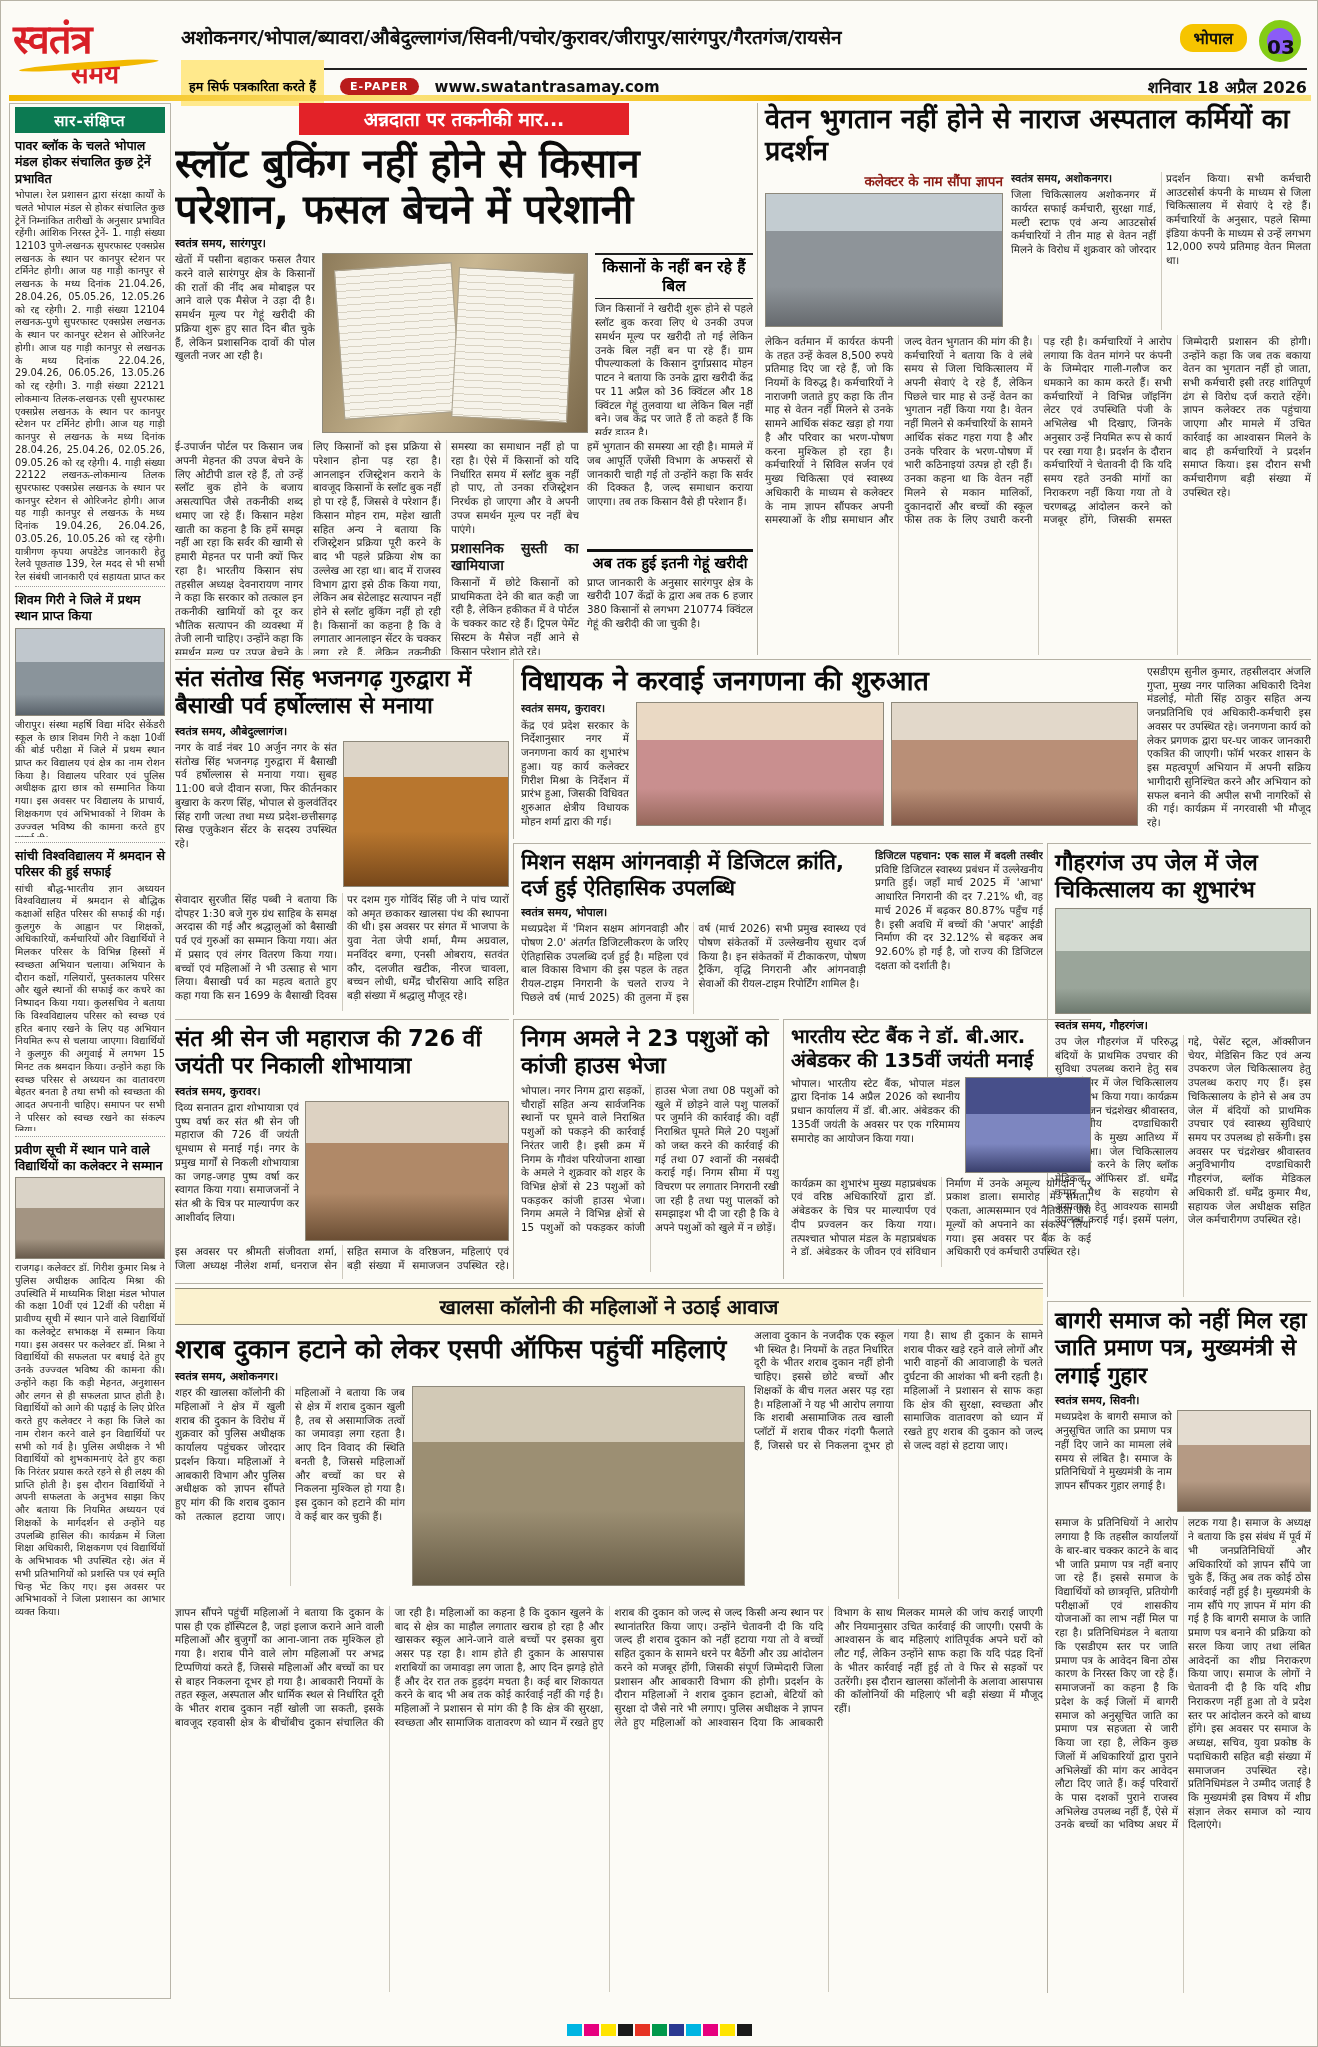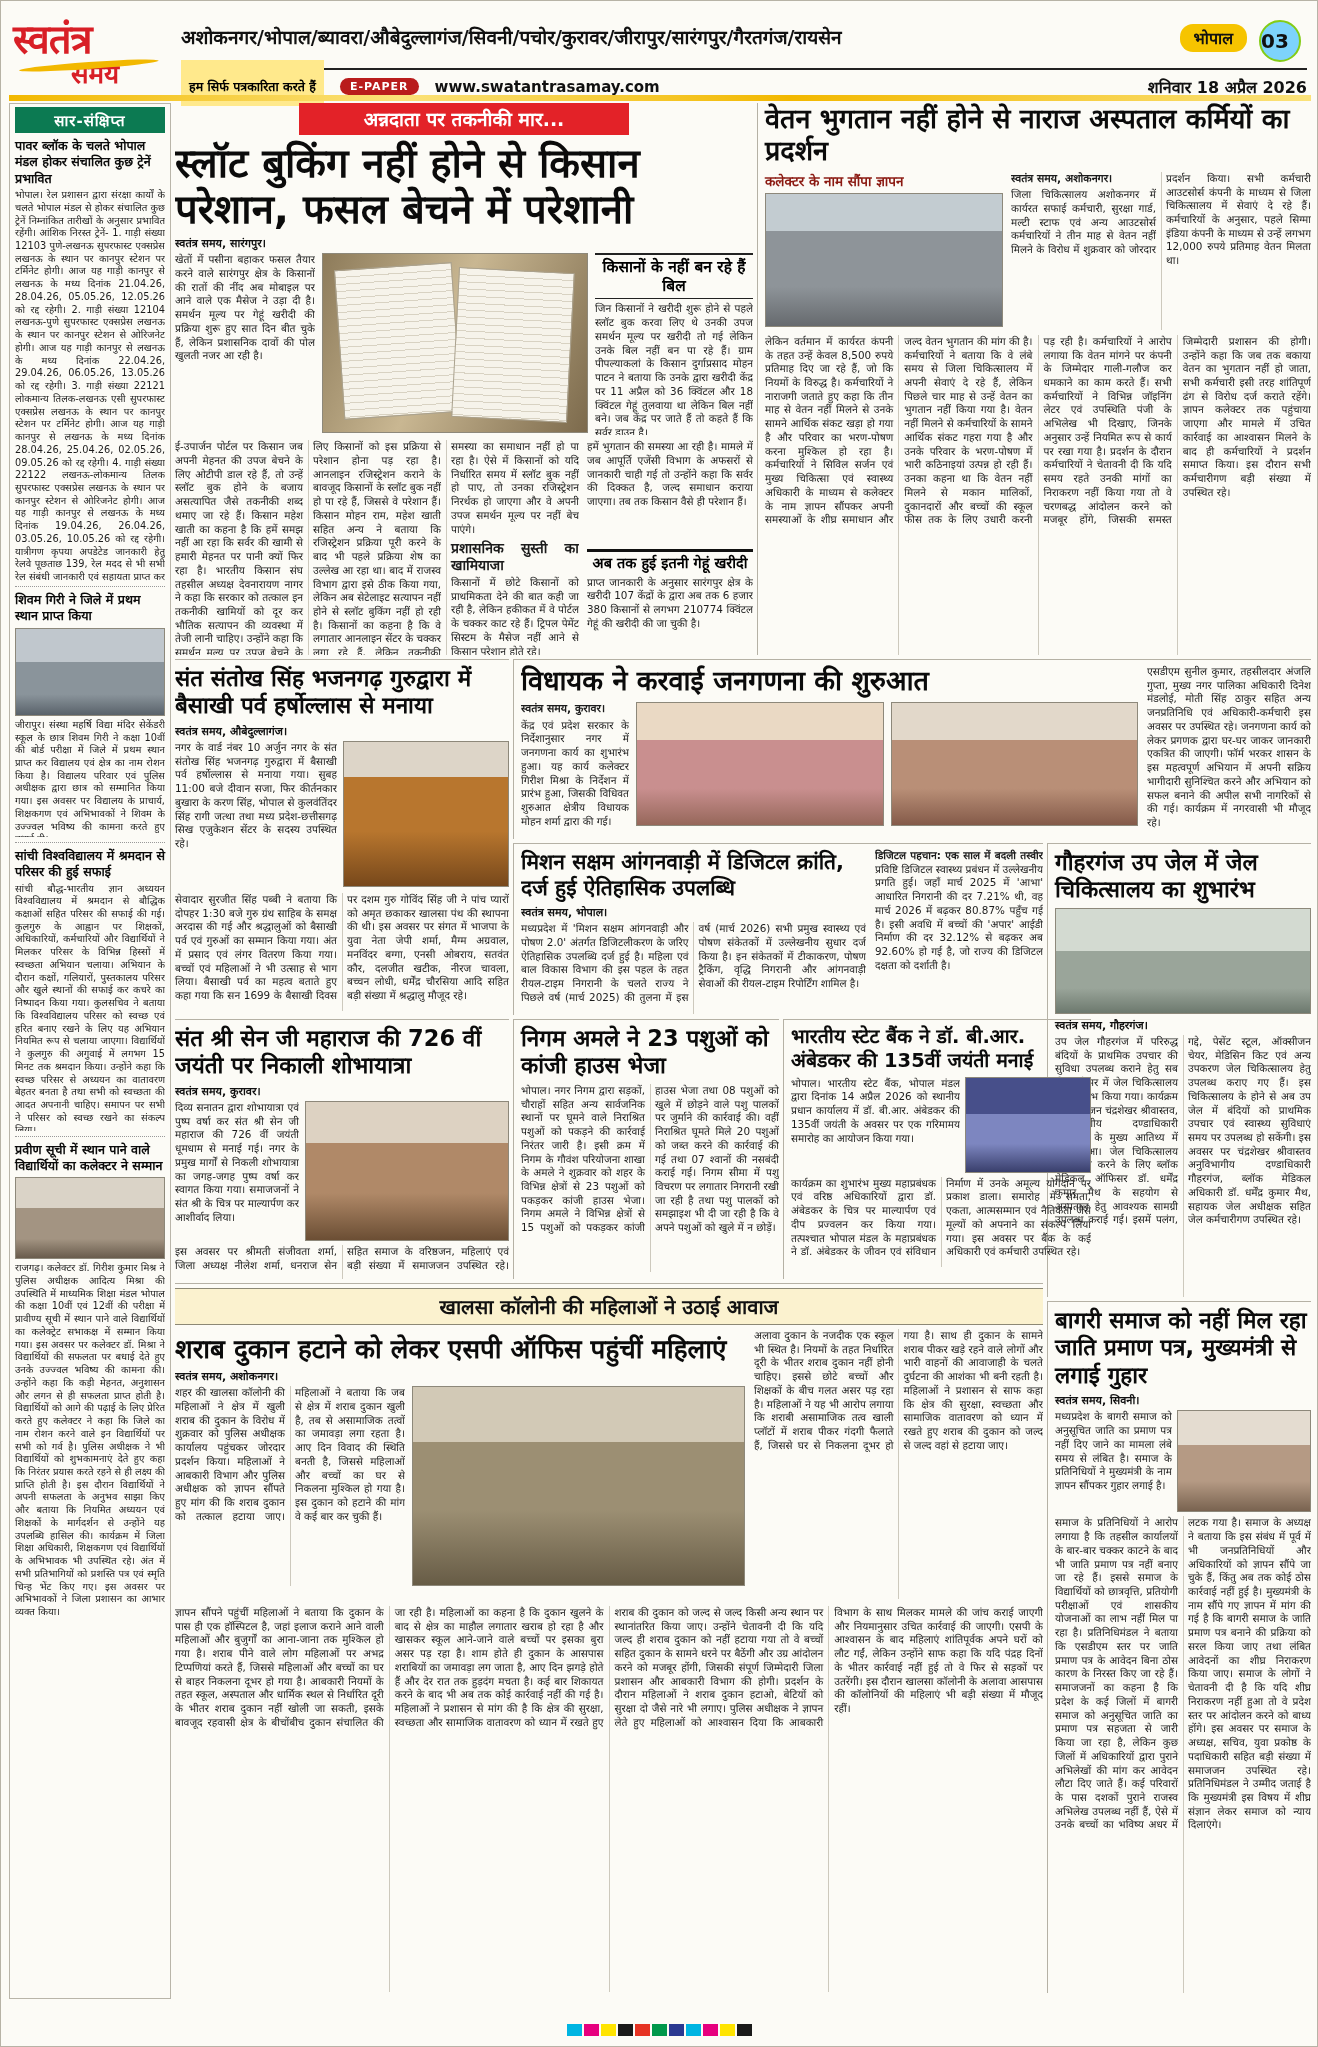--- a/index.html
+++ b/index.html
@@ -29,41 +29,41 @@
   .doc{position:absolute;background:repeating-linear-gradient(#f6f3ea 0 6px,#d8d2c2 6px 7px);border:1px solid #aaa28f}
   .d1{width:118px;height:150px;left:16px;top:12px;transform:rotate(-4deg)}
   .d2{width:116px;height:150px;right:16px;top:16px;transform:rotate(3deg)}
   
   .masthead{position:absolute;left:4px;top:2px;width:162px;height:84px}
   .m1{font-size:40px;font-weight:bold;color:#d81f26;line-height:1.05;letter-spacing:-1px}
   .m-swash{position:absolute;left:6px;top:44px;width:140px;height:7px;background:#f2b800;border-radius:50%;transform:rotate(-4deg)}
   .m2{font-size:26px;font-weight:bold;color:#d81f26;margin-left:58px;line-height:1.1}
   .cities{position:absolute;left:172px;top:8px;width:935px;font-size:19px;font-weight:bold;color:#111;white-space:nowrap;overflow:hidden}
   .edition-pill{position:absolute;right:64px;top:8px;background:#f6c400;border-radius:13px;padding:3px 14px;font-weight:bold;font-size:16px;color:#111}
-  .pagenum{position:absolute;right:10px;top:4px;width:42px;height:42px;border:2px solid #84cc16;border-radius:50%;background:#7dd3fc;font-weight:bold;font-size:20px;text-align:left;line-height:38px;color:#111}
+  .pagenum{position:absolute;right:10px;top:4px;width:42px;height:42px;border:8px solid #84cc16;border-radius:50%;background:#8b5cf6;font-weight:bold;font-size:20px;text-align:right;line-height:38px;color:#111}
   .header-row2{position:absolute;left:172px;top:52px;right:4px;height:30px;border-top:2px solid #222;display:flex;align-items:center;gap:16px;padding-top:5px}
   .tagline{font-size:12.5px;font-weight:bold;background:#ffe98c;padding:18px 8px}
   .epaper{background:#b91c1c;color:#fff;font-size:11px;font-weight:bold;border-radius:10px;padding:2px 10px;letter-spacing:1px}
   .site{font-size:15px;font-weight:bold;color:#111}
   .issue-date{margin-left:auto;font-size:16px;font-weight:bold;color:#111}
   .gold-strip{position:absolute;left:8px;top:94px;width:1302px;height:6px;background:linear-gradient(90deg,#f2b800,#fbe27a 30%,#f2b800 60%,#fbe27a)}
   
   .kicker{width:330px;margin:0 auto;background:#e32228;color:#fff;font-weight:bold;font-size:19px;text-align:center;padding:3px 0}
   .h-lead{font-size:40px;font-weight:bold;line-height:1.14;color:#0b0b0b;margin:6px 0 2px}
   .h-hosp{font-size:27px;font-weight:bold;line-height:1.2;color:#0b0b0b;margin-bottom:4px}
   .h-mid{font-size:22.5px;font-weight:bold;line-height:1.22;color:#0b0b0b}
   .h-census{font-size:27px;font-weight:bold;line-height:1.2;color:#0b0b0b}
   .h-mission{font-size:21px;font-weight:bold;line-height:1.24;color:#0b0b0b}
   .h-sbi{font-size:19.5px;font-weight:bold;line-height:1.25;color:#0b0b0b}
   .h-khalsa{font-size:26px;font-weight:bold;line-height:1.2;color:#0b0b0b;margin:5px 0 2px}
   .boxhead{font-size:15.5px;font-weight:bold;text-align:center;border-top:2px solid #222;border-bottom:1px solid #222;padding:3px 0;margin-bottom:3px;line-height:1.2}
   .inline-sub{font-size:14px;font-weight:bold;line-height:1.2;margin:4px 0 2px}
   .wheat-box{border-top:3px solid #111;border-bottom:3px solid #111;padding:3px 0;margin-top:5px}
   .wheat-box h3{font-size:14.5px;font-weight:bold;text-align:center;margin-bottom:3px;line-height:1.2}
-  .photo-cap{font-weight:bold;font-size:13.5px;color:#8b1a12;text-align:left;margin-bottom:3px}
+  .photo-cap{font-weight:bold;font-size:13.5px;color:#8b1a12;text-align:right;margin-bottom:3px}
   .khalsa-banner{background:#fbf2cf;border-top:1px solid #8c8875;border-bottom:1px solid #8c8875;text-align:center;font-weight:bold;font-size:20px;padding:4px 0;color:#111}
   .lead-in{font-weight:bold}
   
   .sb-title{background:#0c7a52;color:#fff;font-weight:bold;font-size:15px;text-align:center;padding:3px 0;letter-spacing:1px}
   .sb-h{font-size:12.6px;font-weight:bold;line-height:1.3;margin:5px 0 2px;color:#0b0b0b}
   .sb-body{font-size:9.8px;line-height:1.3}
   .sb-div{border:none;border-top:1px dotted #999;margin:5px 0}
   .rule-l{border-left:1px solid #b5b1a5}
   .rule-t{border-top:1px solid #b5b1a5}
   .print-strip{position:absolute;left:0;right:0;bottom:10px;display:flex;justify-content:center;gap:2px}

